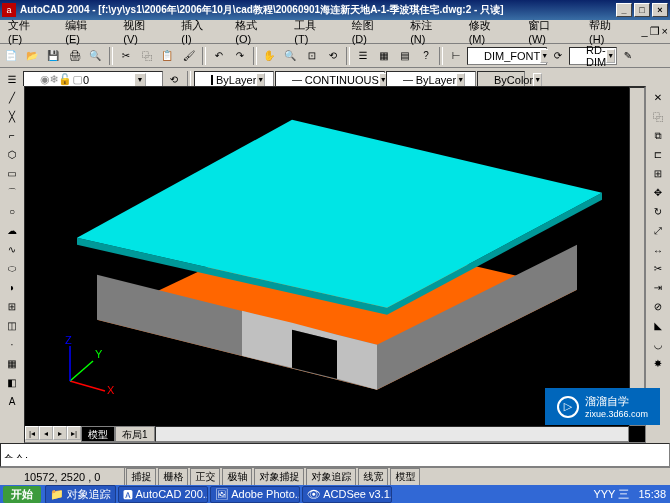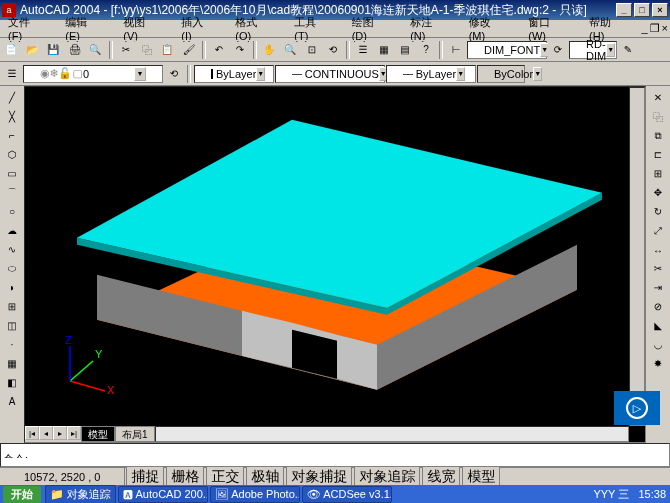--- a/index.html
+++ b/index.html
@@ -1,25 +1,25 @@
 <!DOCTYPE html>
 <html><head>
 <meta charset="utf-8">
 <style>
 * { margin:0; padding:0; box-sizing:border-box; font-family:"SimSun","宋体",Tahoma,sans-serif; font-size:11px; user-select:none; }
 body { width:670px; height:503px; overflow:hidden; background:#d4d0c8; position:relative; }
 
 
 .titlebar { height:20px; background:linear-gradient(#0a246a,#3a6ea5); color:#fff; display:flex; align-items:center; padding:0 2px; }
 .titlebar .app-icon { width:14px; height:14px; background:#b00; margin-right:4px; display:inline-flex; align-items:center; justify-content:center; color:#fff; font-size:9px; }
-.titlebar .title-text { flex:1; white-space:nowrap; overflow:hidden; font-size:12px; }
+.titlebar .title-text { flex:1; white-space:nowrap; overflow:hidden; font-size:10px;font-weight:bold; }
 .titlebar .winbtn { width:16px; height:14px; background:#d4d0c8; color:#000; border:1px solid #fff; border-right-color:#404040; border-bottom-color:#404040; margin-left:2px; display:inline-flex; align-items:center; justify-content:center; font-size:9px; font-weight:bold; }
 
 
-.menubar { height:18px; background:#d4d0c8; display:flex; align-items:center; padding:0 2px; gap:12px; border-bottom:1px solid #808080; }
+.menubar { height:24px; background:#d4d0c8; display:flex; align-items:center; padding:0 2px; gap:12px; border-bottom:1px solid #808080; }
 .menubar .menu-item { padding:1px 6px; cursor:default; }
 .menubar .doc-btns { margin-left:auto; display:flex; gap:2px; }
 
 
 .toolrow { height:24px; background:#d4d0c8; border-bottom:1px solid #808080; display:flex; align-items:center; padding:0 2px; gap:1px; }
 .tbtn { width:20px; height:20px; border:1px solid #d4d0c8; display:inline-flex; align-items:center; justify-content:center; font-size:10px; cursor:pointer; }
 .tsep { width:4px; height:18px; border-left:1px solid #808080; border-right:1px solid #fff; margin:0 2px; }
 .combo { height:18px; background:#fff; border:1px inset #808080; display:inline-flex; align-items:center; padding:0 16px; font-size:10px; }
 .combo .arrow { margin-left:auto; background:#d4d0c8; border:1px outset #fff; width:12px; height:14px; display:inline-flex; align-items:center; justify-content:center; font-size:7px; }
 
@@ -37,21 +37,21 @@
 .scroll-h-area .arrow-btn { width:14px; height:14px; background:#d4d0c8; border:1px outset #fff; display:inline-flex; align-items:center; justify-content:center; font-size:8px; }
 .scroll-h-area .track { flex:1; background:#e8e8e8; border:1px inset #808080; }
 
 
 .cmdarea { position:absolute; left:0; right:0; bottom:36px; height:24px; background:#fff; border:1px inset #808080; display:flex; flex-direction:column; font-family:monospace; font-size:10px; padding:8px 2px; }
 .cmdarea .line { white-space:nowrap; overflow:hidden; }
 
 
 .statusbar { position:absolute; left:0; right:0; bottom:18px; height:18px; background:#d4d0c8; border-top:1px solid #808080; display:flex; align-items:center; font-size:10px; }
 .statusbar .coord { padding:0 24px; border-right:1px solid #808080; height:100%; display:flex; align-items:center; }
-.statusbar .status-btn { padding:1px 4px; border:1px solid #808080; margin:0 1px; background:#d4d0c8; font-size:14px; }
+.statusbar .status-btn { padding:1px 4px; border:1px solid #808080; margin:0 1px; background:#d4d0c8; font-size:10px; }
 
 
 .taskbar { position:absolute; left:0; right:0; bottom:0; height:18px; background:#3168d5; display:flex; align-items:center; color:#fff; font-size:10px; }
 .taskbar .start { background:#3c9b3c; padding:1px 8px; border-radius:2px; margin:16px 3px; font-weight:bold; }
 .taskbar .task { background:#2656bf; border:1px solid #1a3c8c; padding:1px 4px; margin:0 1px; border-radius:2px; max-width:90px; overflow:hidden; white-space:nowrap; }
 .taskbar .tray { margin-left:auto; padding:0 4px; }
 
 
 .shape { position:absolute; left:50%; top:50%; transform:translate(-50%,-58%); }
 .floor { fill:#ff6600; }
@@ -272,13 +272,17 @@
   <span class="task">👁 <span>ACDSee v3.1...</span></span>
   <span class="tray">
     <span>YYY 三</span>
     &nbsp;
     <span>15:38</span>
   </span>
 </div>
 
 <div class="watermark">
   <span class="play">▷</span>
+  <span>
+    <span>溜溜自学</span>
+    <span class="sub">zixue.3d66.com</span>
+  </span>
 </div>
 
 </body></html>

